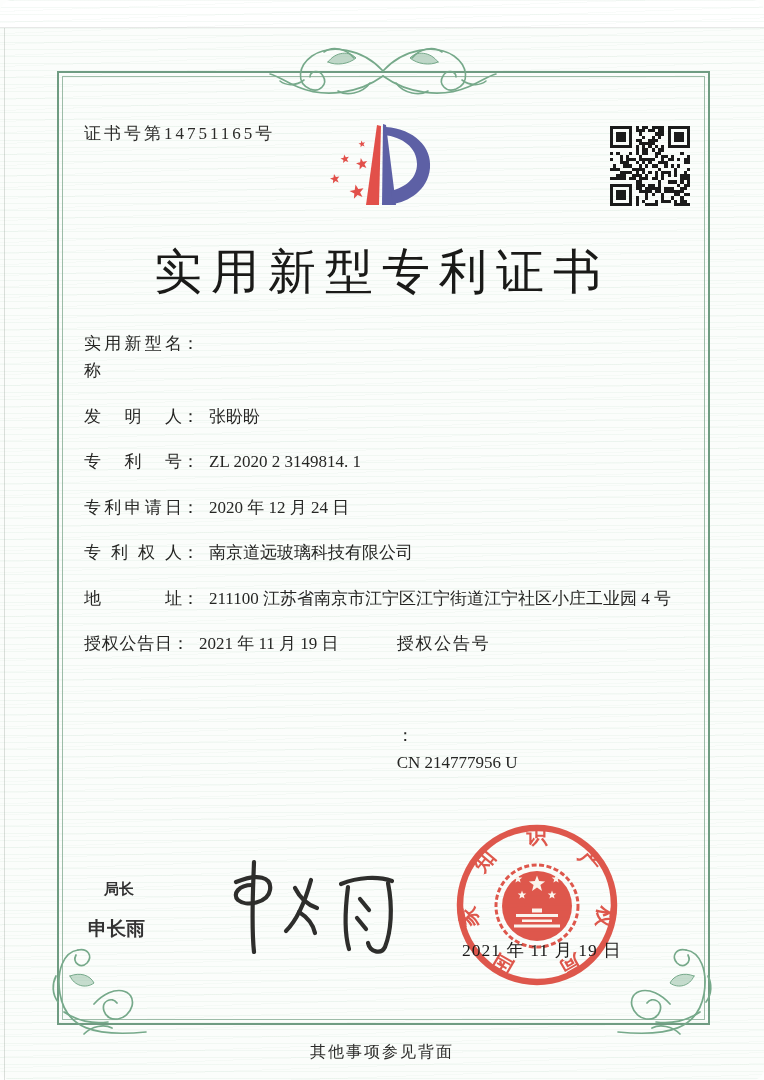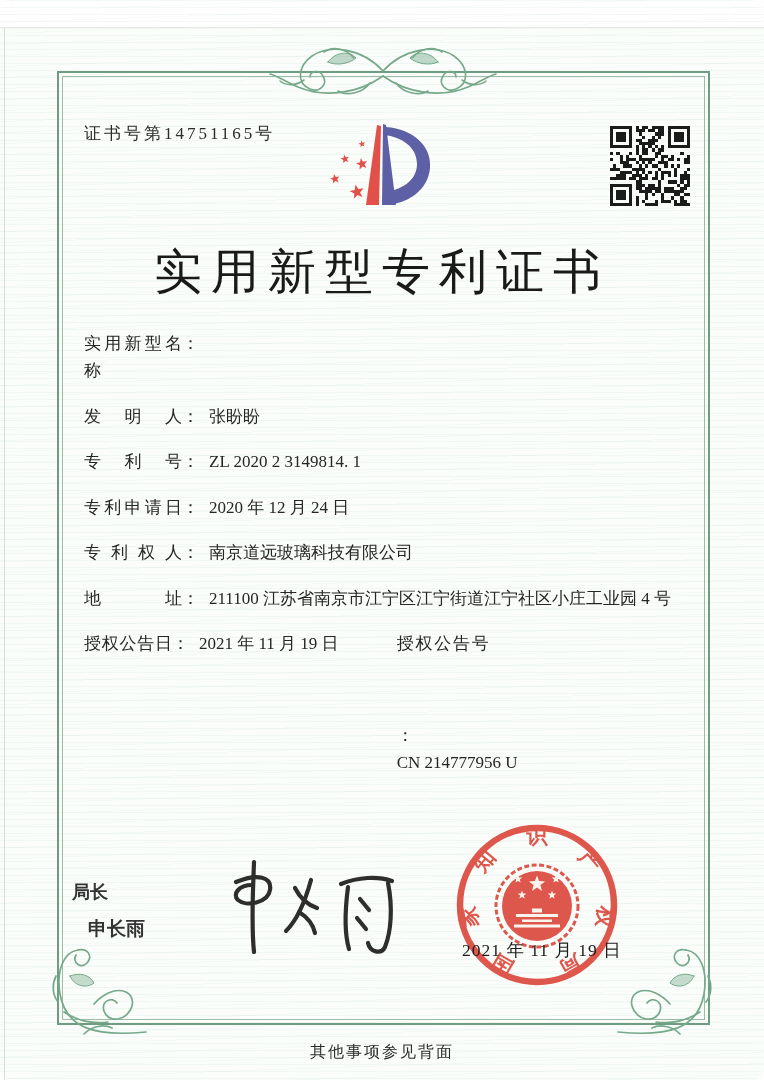--- a/index.html
+++ b/index.html
@@ -49,21 +49,21 @@
   .f-colon{display:inline-block;margin-right:10px;}
   .f-value{display:inline-block;max-width:470px;}
   .grant-row{display:flex;}
   .grant-row .f-label{width:88px;flex-basis:88px;}
   .grant-group2{margin-left:58px;display:flex;flex-direction:column;}
   .grant-group2 .f-label{width:92px;flex-basis:92px;}
 
   .paras{position:absolute;left:84px;top:648px;width:600px;font-size:16.5px;line-height:27.5px;color:#242422;}
   .paras p{margin:0;text-indent:2em;}
 
-  .sig-title{position:absolute;left:72px;top:880px;font-family:"Liberation Sans","DejaVu Sans",sans-serif;font-weight:600;font-size:18px;color:#333;}
+  .sig-title{position:absolute;left:104px;top:880px;font-family:"Liberation Sans","DejaVu Sans",sans-serif;font-weight:600;font-size:15px;color:#333;}
   .sig-name{position:absolute;left:88px;top:916px;font-family:"Liberation Sans","DejaVu Sans",sans-serif;font-weight:700;font-size:19px;color:#333;}
   .signature{position:absolute;left:198px;top:852px;width:205px;height:108px;}
 
   .seal{position:absolute;left:452px;top:820px;width:170px;height:170px;opacity:0.92;}
   .seal-date{
     position:absolute;left:462px;top:938px;width:160px;
     font-size:17.5px;letter-spacing:1px;color:#1c1c1a;z-index:5;
   }
 
   .page-indicator{

